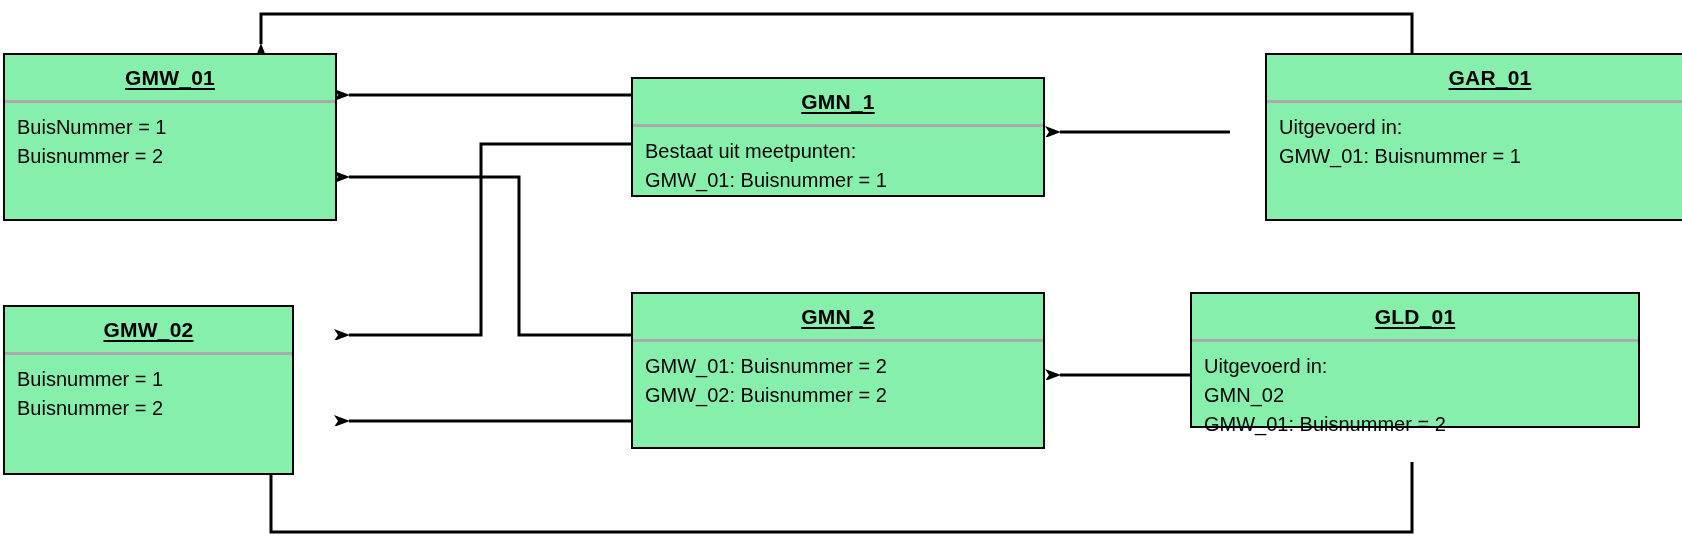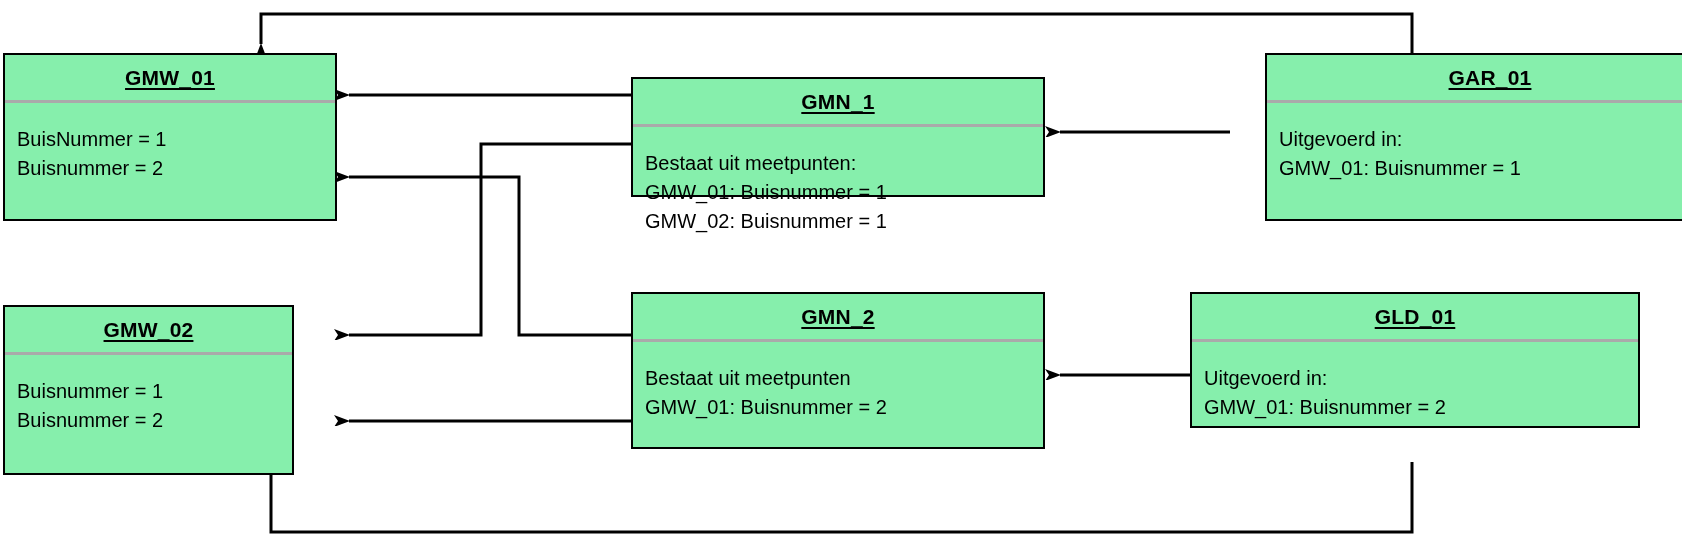--- a/index.html
+++ b/index.html
@@ -50,21 +50,21 @@
     letter-spacing: 0.2px;
   }
   .entity-divider {
     height: 3px;
     min-height: 3px;
     background: #aaaaaa;
     width: 100%;
   }
   .entity-body {
     flex: 1 1 auto;
-    padding: 22px 12px 10px 12px;
+    padding: 10px 12px 10px 12px;
     box-sizing: border-box;
   }
   .entity-line {
     font-size: 20px;
     line-height: 29px;
     color: #000000;
     white-space: pre;
   }
 </style>
 </head>
@@ -111,21 +111,20 @@
   </div>
 
   <div class="entity-box" id="box-gmn-1" style="left:631px; top:53px; width:414px; height:120px;margin-top:24px;">
     <div class="entity-header">
       <span class="entity-title">GMN_1</span>
     </div>
     <div class="entity-divider"></div>
     <div class="entity-body">
       <div class="entity-line">Bestaat uit meetpunten:</div>
       <div class="entity-line">GMW_01: Buisnummer = 1</div>
-      <div class="entity-line">GMW_02: Buisnummer = 1</div>
     </div>
   </div>
 
   <div class="entity-box" id="box-gar-01" style="left:1230px; top:53px; width:450px; height:168px;margin-left:35px;">
     <div class="entity-header">
       <span class="entity-title">GAR_01</span>
     </div>
     <div class="entity-divider"></div>
     <div class="entity-body">
       <div class="entity-line">Uitgevoerd in:</div>
@@ -143,29 +142,30 @@
       <div class="entity-line">Buisnummer = 2</div>
     </div>
   </div>
 
   <div class="entity-box" id="box-gmn-2" style="left:631px; top:292px; width:414px; height:157px;">
     <div class="entity-header">
       <span class="entity-title">GMN_2</span>
     </div>
     <div class="entity-divider"></div>
     <div class="entity-body">
-      <div class="entity-line">Bestaat uit meetpunten</div>
       <div class="entity-line">GMW_01: Buisnummer = 2</div>
+      <div class="entity-line">GMW_02: Buisnummer = 2</div>
     </div>
   </div>
 
   <div class="entity-box" id="box-gld-01" style="left:1190px; top:292px; width:450px; height:136px;">
     <div class="entity-header">
       <span class="entity-title">GLD_01</span>
     </div>
     <div class="entity-divider"></div>
     <div class="entity-body">
       <div class="entity-line">Uitgevoerd in:</div>
+      <div class="entity-line">GMN_02</div>
       <div class="entity-line">GMW_01: Buisnummer = 2</div>
     </div>
   </div>
 
 </div>
 
 </body></html>

